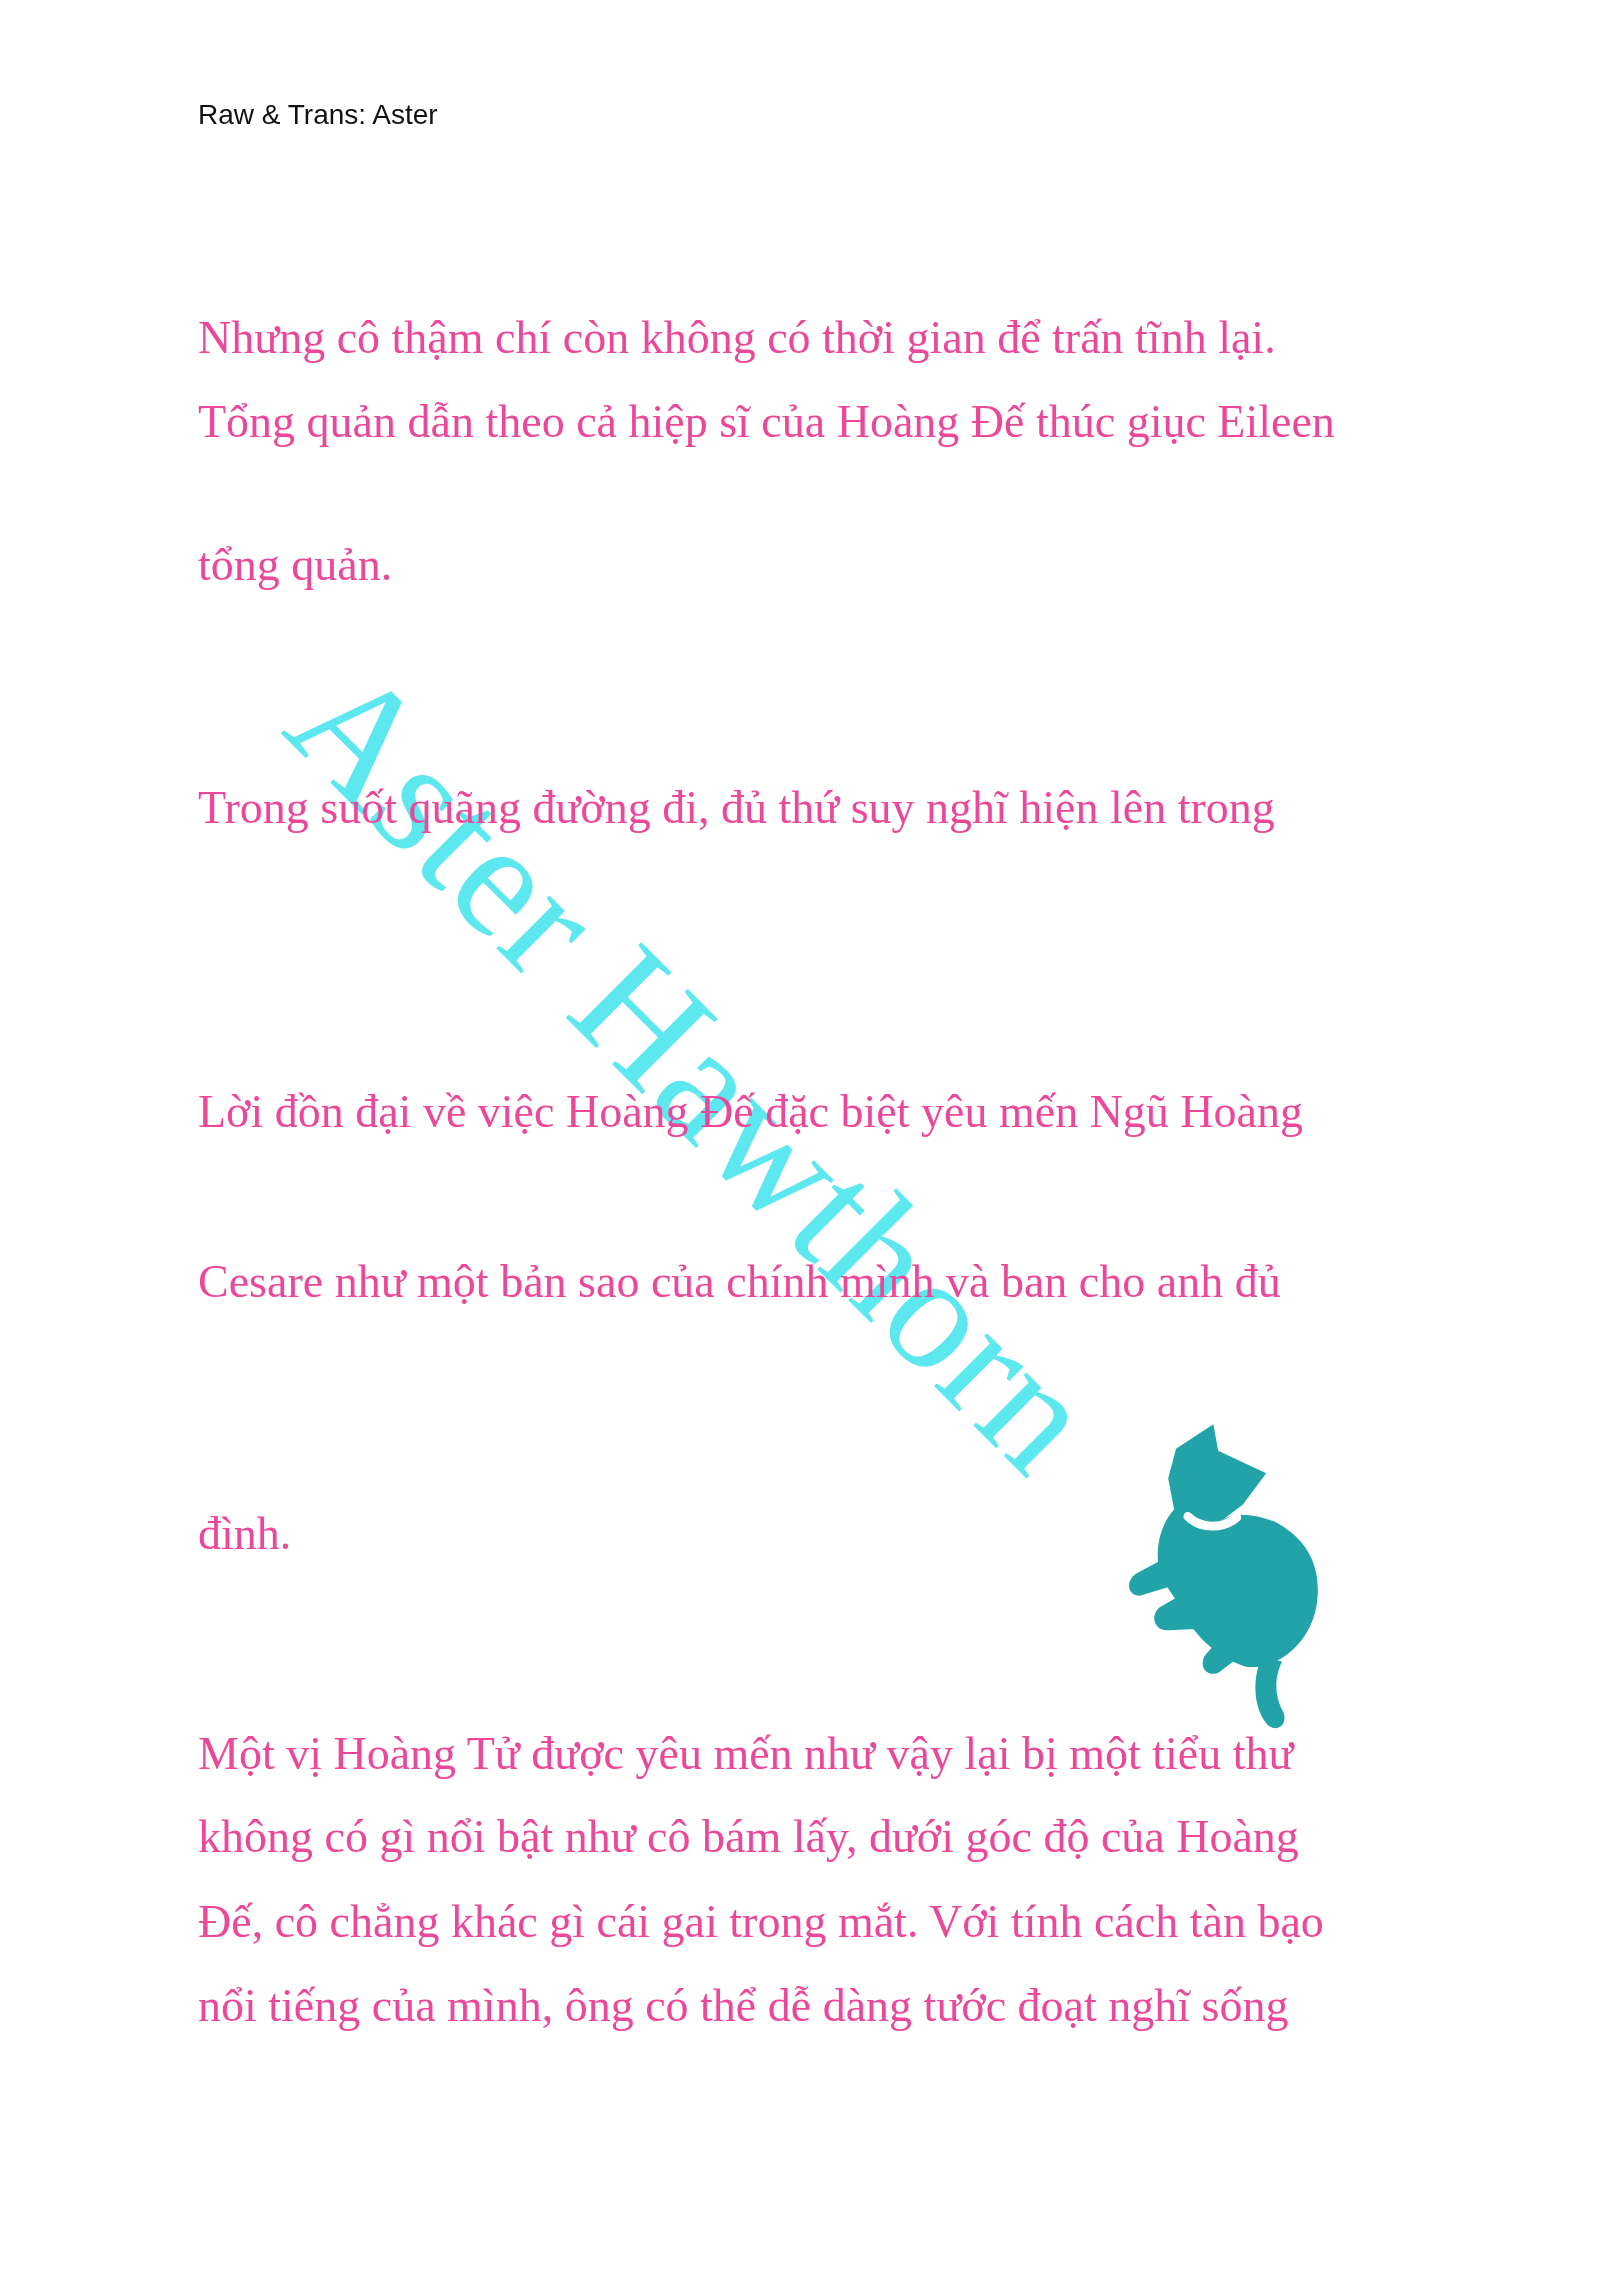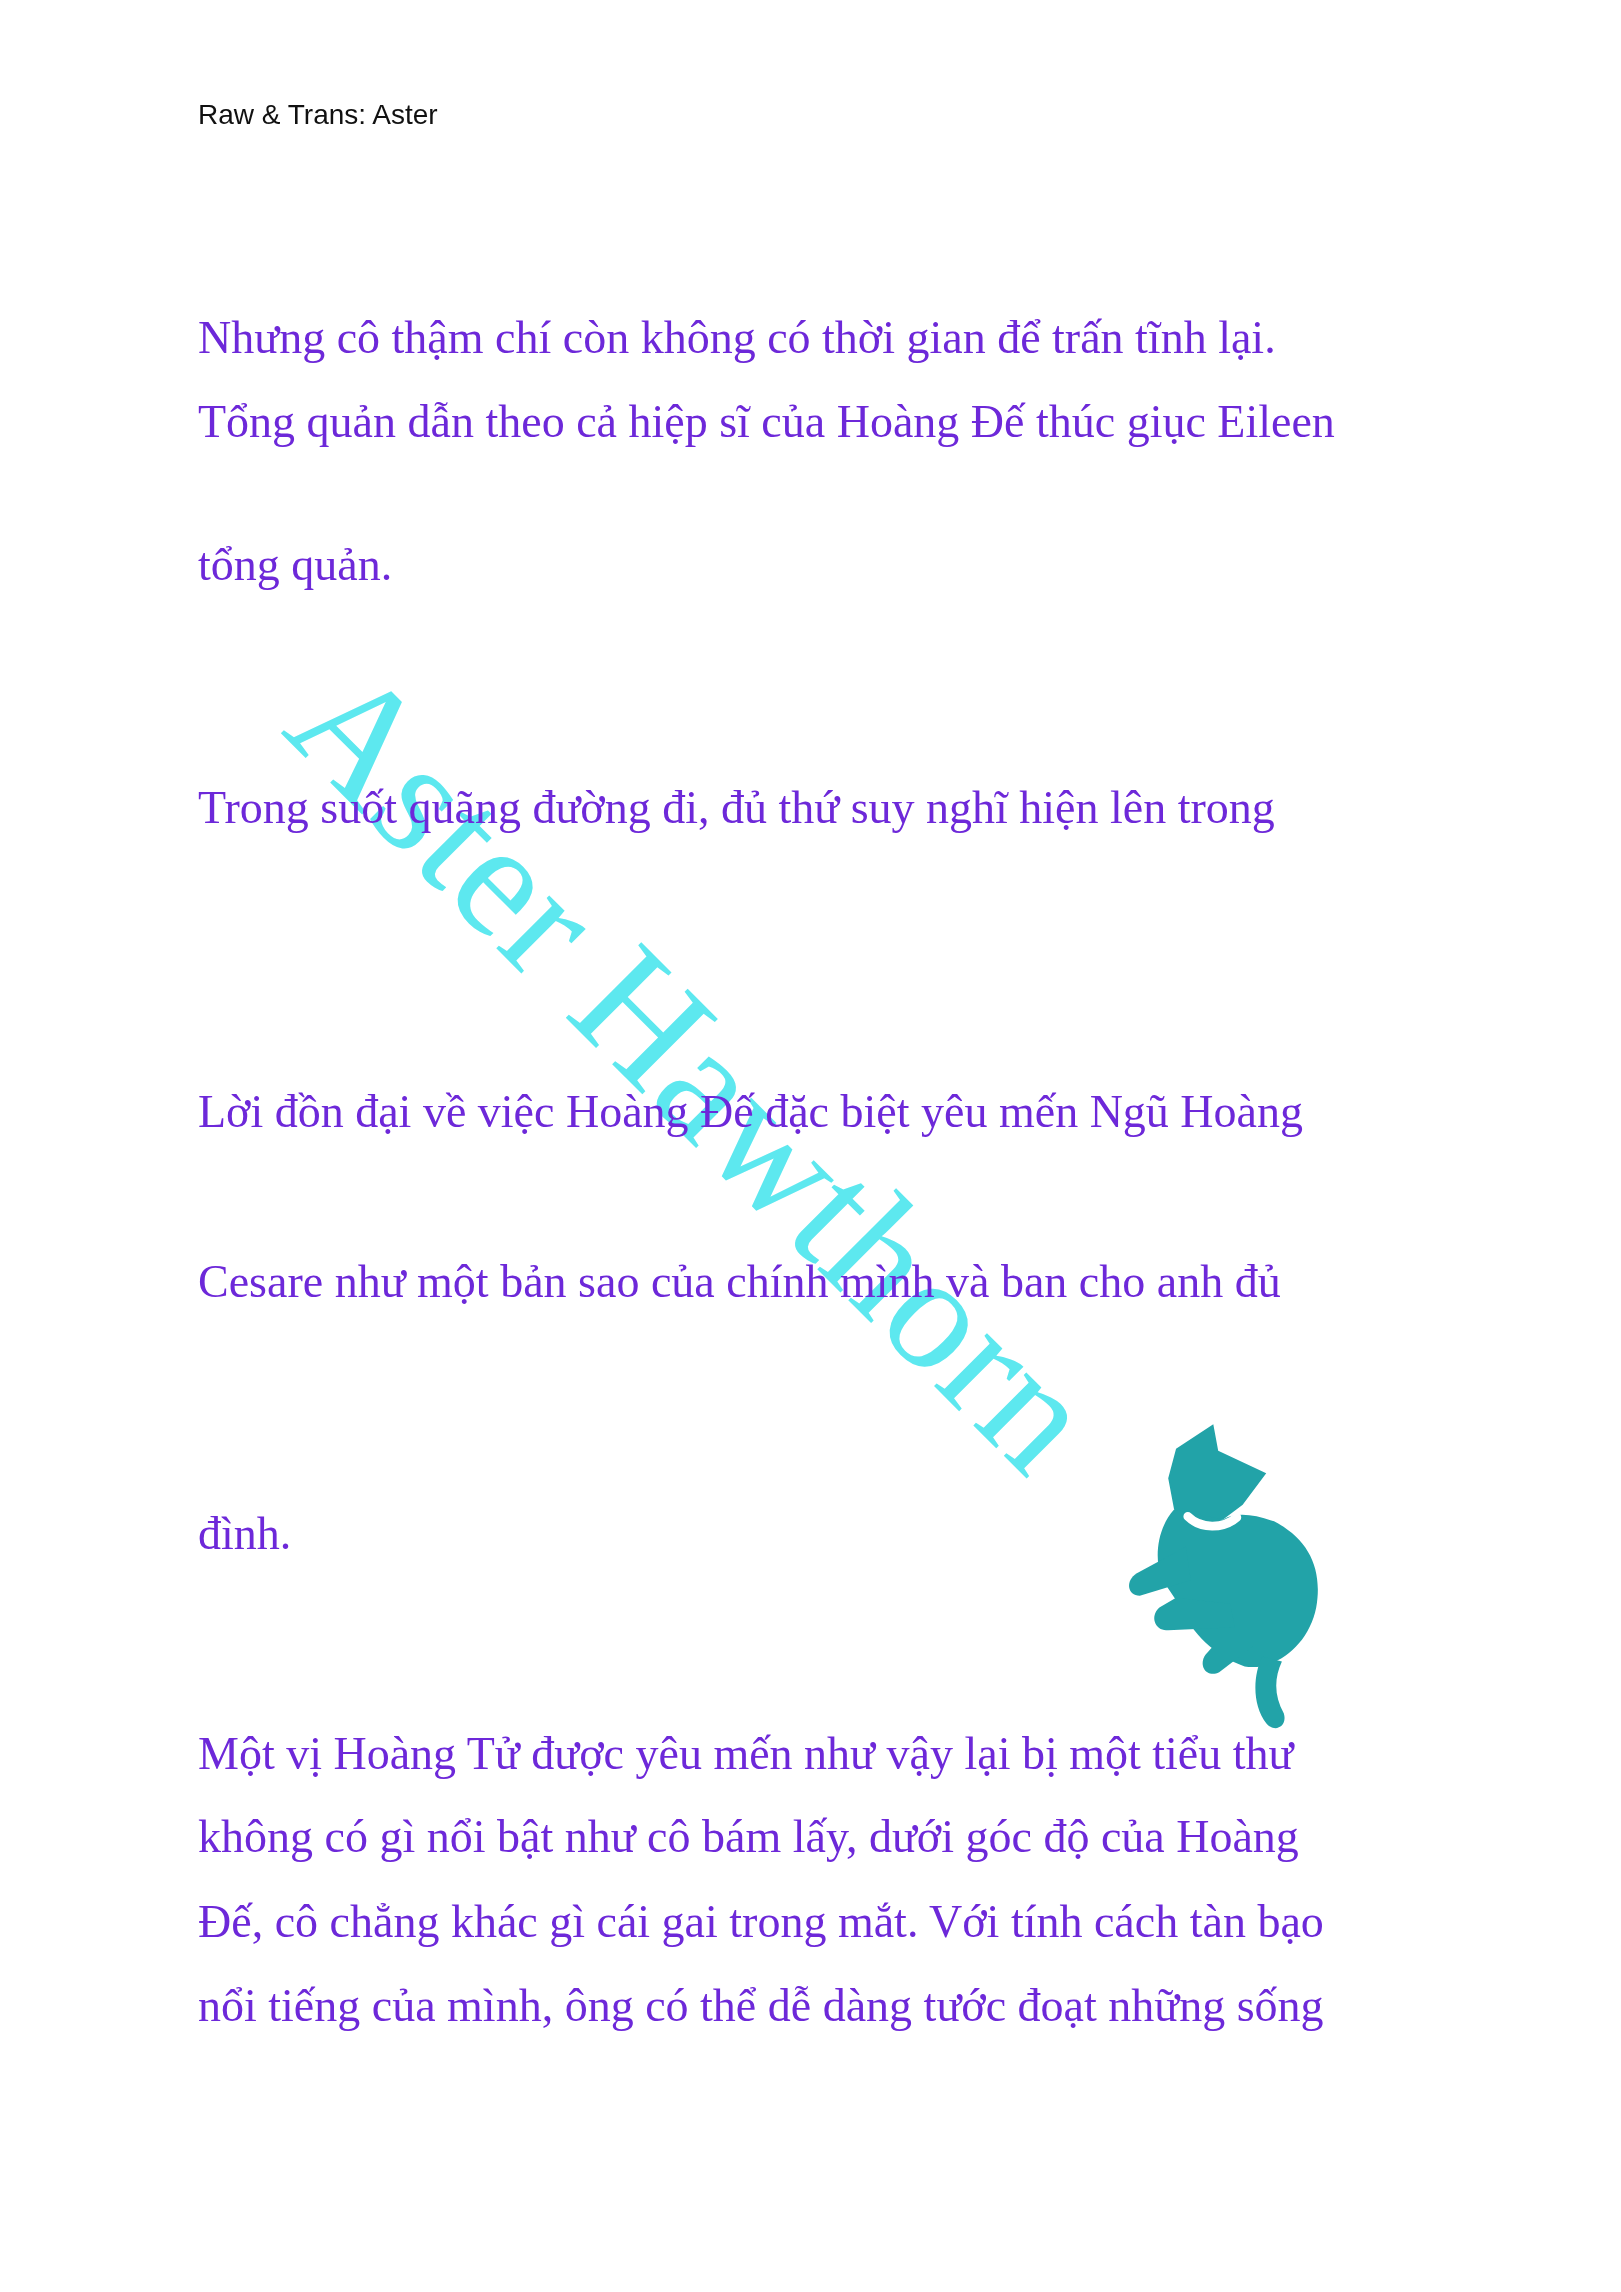--- a/index.html
+++ b/index.html
@@ -52,21 +52,21 @@
       z-index: 2;
       pointer-events: none;
     }
     .line {
       position: absolute;
       left: 198px;
       font-family: "Liberation Serif", serif;
       font-size: 46px;
       line-height: 55px;
       height: 55px;
-      color: #6d28d9;
+      color: #ec4899;
       white-space: nowrap;
       z-index: 3;
     }
   </style>
 </head>
 <body>
 
 <div class="page">
 
   <div class="header">Raw &amp; Trans: Aster</div>
@@ -98,16 +98,16 @@
 
   <div class="line" style="top:780px">Trong suốt quãng đường đi, đủ thứ suy nghĩ hiện lên trong</div>
 
   <div class="line" style="top:1084px">Lời đồn đại về việc Hoàng Đế đặc biệt yêu mến Ngũ Hoàng</div>
   <div class="line" style="top:1254px">Cesare như một bản sao của chính mình và ban cho anh đủ</div>
   <div class="line" style="top:1506px">đình.</div>
 
   <div class="line" style="top:1726px">Một vị Hoàng Tử được yêu mến như vậy lại bị một tiểu thư</div>
   <div class="line" style="top:1894px">Đế, cô chẳng khác gì cái gai trong mắt. Với tính cách tàn bạo</div>
   <div class="line" style="top:1809px">không có gì nổi bật như cô bám lấy, dưới góc độ của Hoàng</div>
-  <div class="line" style="top:1978px">nổi tiếng của mình, ông có thể dễ dàng tước đoạt những sống</div>
+  <div class="line" style="top:1978px">nổi tiếng của mình, ông có thể dễ dàng tước đoạt nghĩ sống</div>
 
 </div>
 
 
 </body></html>

